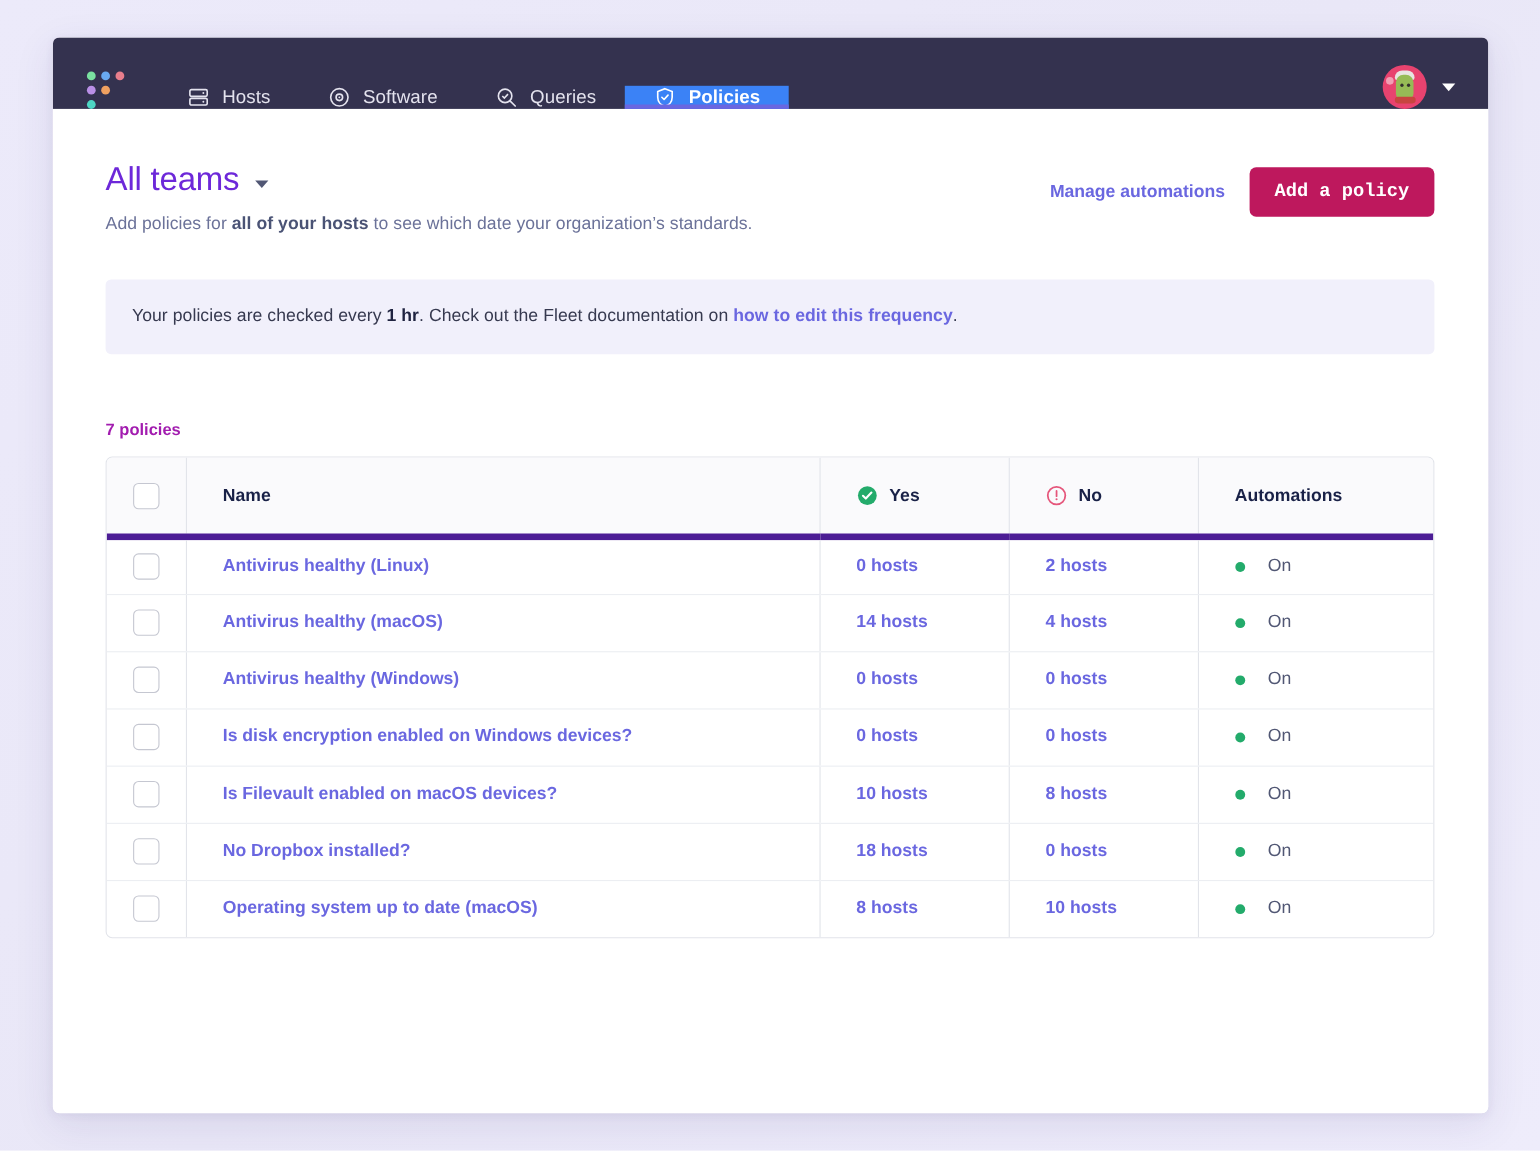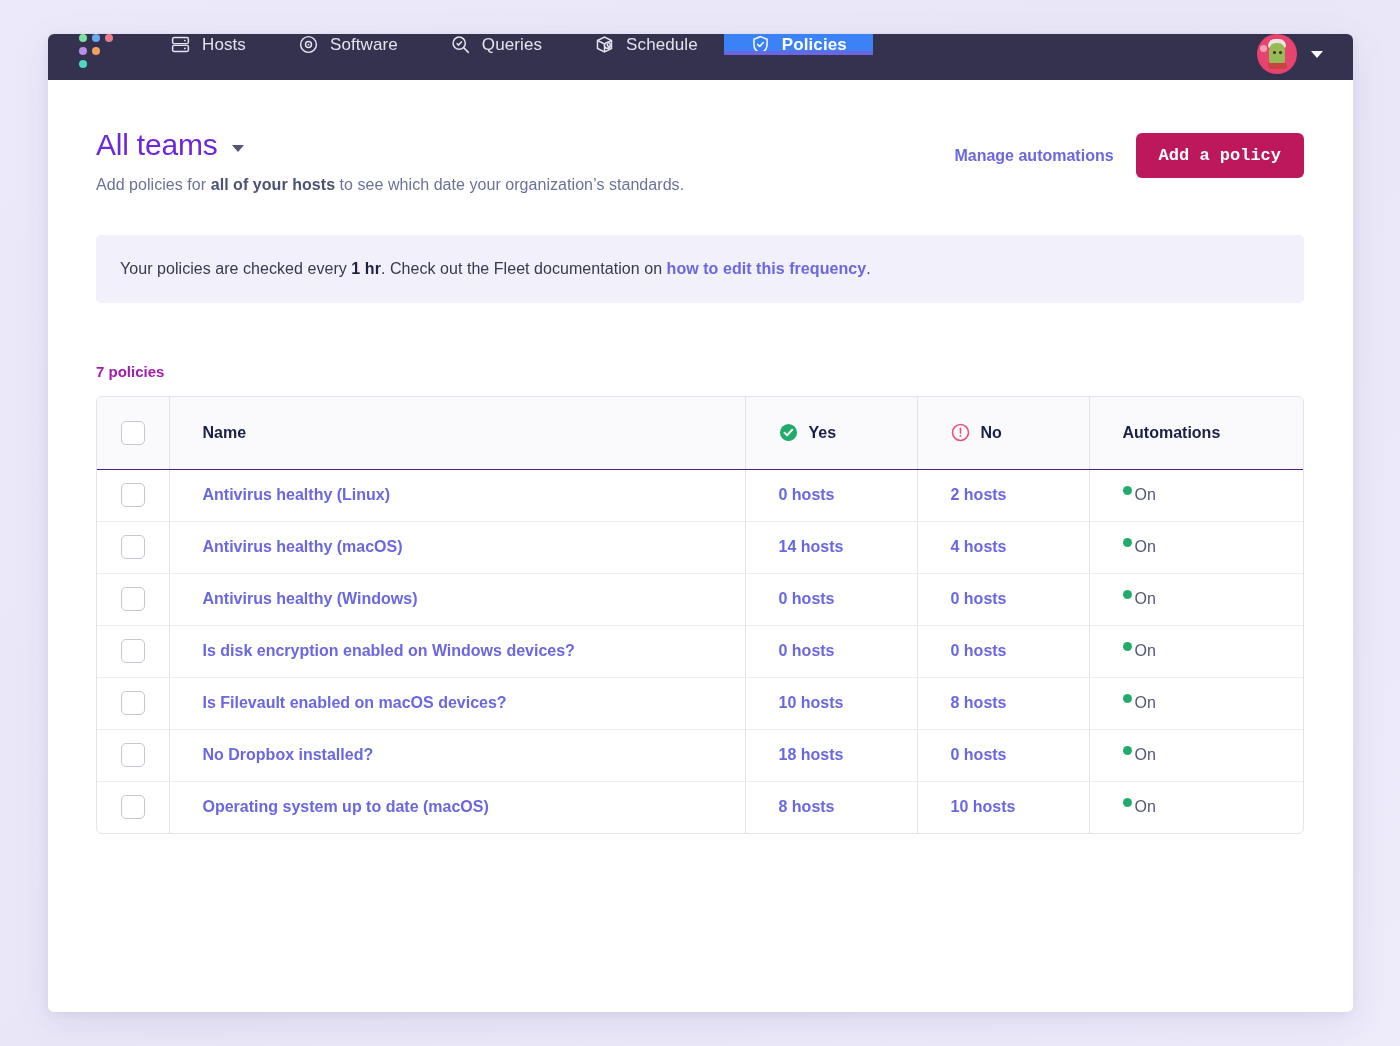--- a/index.html
+++ b/index.html
@@ -27,24 +27,24 @@
     border-radius: 6px;
     box-shadow: 0 10px 36px rgba(60, 50, 120, 0.10),
                 0 2px 8px rgba(60, 50, 120, 0.06);
     overflow: hidden;
     display: flex;
     flex-direction: column;
   }
 
   
   .topnav {
-    height: 46px;
+    height: 65px;
     background: #34324f;
     display: flex;
-    align-items: flex-start;
+    align-items: flex-end;
     position: relative;
     flex: 0 0 auto;
   }
 
   .logo-wrap {
     width: 96px;
     display: flex;
     align-items: center;
     justify-content: center;
     cursor: pointer;
@@ -273,21 +273,21 @@
     table-layout: fixed;
   }
 
   table.policies thead th {
     background: #fafafc;
     height: 72px;
     text-align: center;
     font-size: 16px;
     font-weight: bold;
     color: #192147;
-    border-bottom: 1px solid #4c1d95;
+    border-bottom: 6px solid #4c1d95;
     padding: 0;
     vertical-align: middle;
   }
   .col-check  { width: 72px; border-right: 1px solid #e2e4ea; }
   .col-name   { width: 576px; }
   .col-yes    { width: 172px; border-left: 1px solid #e2e4ea; }
   .col-no     { width: 172px; border-left: 1px solid #e2e4ea; }
   .col-auto   { width: auto;  border-left: 1px solid #e2e4ea; }
 
   .th-inner {
@@ -331,21 +331,22 @@
   .host-link {
     color: #6a67e0;
     font-weight: bold;
     cursor: pointer;
     text-decoration: none;
     font-size: 16px;
   }
 
   .auto-cell {
     display: flex;
-    gap: 3px;
+    align-items: center;
+    gap: 21px;
     padding-left: 33px;
   }
   .status-dot {
     width: 9px; height: 9px;
     border-radius: 50%;
     background: #23ab6b;
     flex: 0 0 auto;
   }
   .auto-text { color: #515774; font-size: 16px; }
 
@@ -392,29 +393,20 @@
 
       <a class="nav-item">
         <svg class="nav-ico" viewBox="0 0 24 24" fill="none" stroke="#e4e3ee" stroke-width="1.7">
           <circle cx="10.5" cy="10.5" r="7"></circle>
           <path d="M7.6 10.6l2.1 2.1 3.8-4"></path>
           <path d="M15.6 15.6L21 21" stroke-linecap="round"></path>
         </svg>
         <span>Queries</span>
       </a>
 
-      <a class="nav-item">
-        <svg class="nav-ico" viewBox="0 0 24 24" fill="none" stroke="#e4e3ee" stroke-width="1.7">
-          <path d="M4 7.4l8-4 8 4v9.2l-8 4-8-4z"></path>
-          <path d="M4 7.4l8 4 8-4M12 11.4v9.2"></path>
-          <circle cx="15.3" cy="13.1" r="3.3" fill="#34324f"></circle>
-          <path d="M15.3 11.3v1.9l1.3 1" stroke-linecap="round"></path>
-        </svg>
-        <span>Schedule</span>
-      </a>
 
       <a class="nav-item active">
         <svg class="nav-ico" viewBox="0 0 24 24" fill="none" stroke="#ffffff" stroke-width="1.7">
           <path d="M12 3l7.5 3v6c0 4.4-3.1 8.2-7.5 9.4C7.6 20.2 4.5 16.4 4.5 12V6z"></path>
           <path d="M8.8 11.9l2.3 2.3 4.1-4.5" stroke-linecap="round" stroke-linejoin="round"></path>
         </svg>
         <span>Policies</span>
       </a>
 
     </div>

